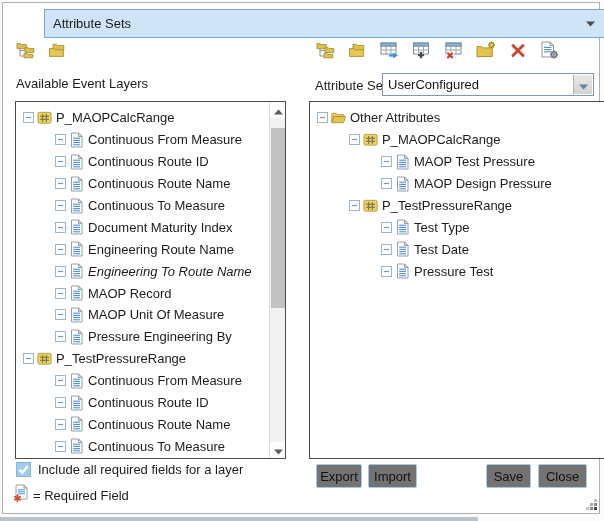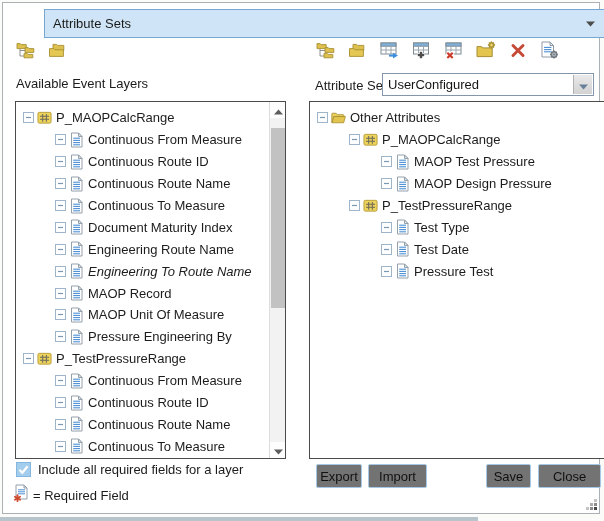--- a/index.html
+++ b/index.html
@@ -75,23 +75,23 @@
   .footer-req { position:absolute; left:10px; top:481px; display:flex; align-items:center; }
   .footer-req .req-label { font-size:13px; color:#1b1b1b; margin-left:4px; }
 
   .btn {
     position:absolute; top:461px; height:24px;
     background:#737373; border:1px solid #a6c8e6; border-radius:2px;
     font-size:13px; color:#111; font-family:"Liberation Sans", sans-serif;
     display:flex; align-items:center; justify-content:center; cursor:pointer;
   }
   .btn-export { left:313px; width:46px; }
-  .btn-import { left:365px; width:59px; }
+  .btn-import { left:365px; width:49px; }
   .btn-save   { left:483px; width:45px; }
-  .btn-close  { left:535px; width:63px; }
+  .btn-close  { left:535px; width:49px; }
 
   .grip { position:absolute; right:1px; bottom:3px; width:13px; height:13px; }
 </style>
 </head>
 <body>
 
 <div class="dialog">
 
   <div class="titlebar">
     <span class="title">Attribute Sets</span>

